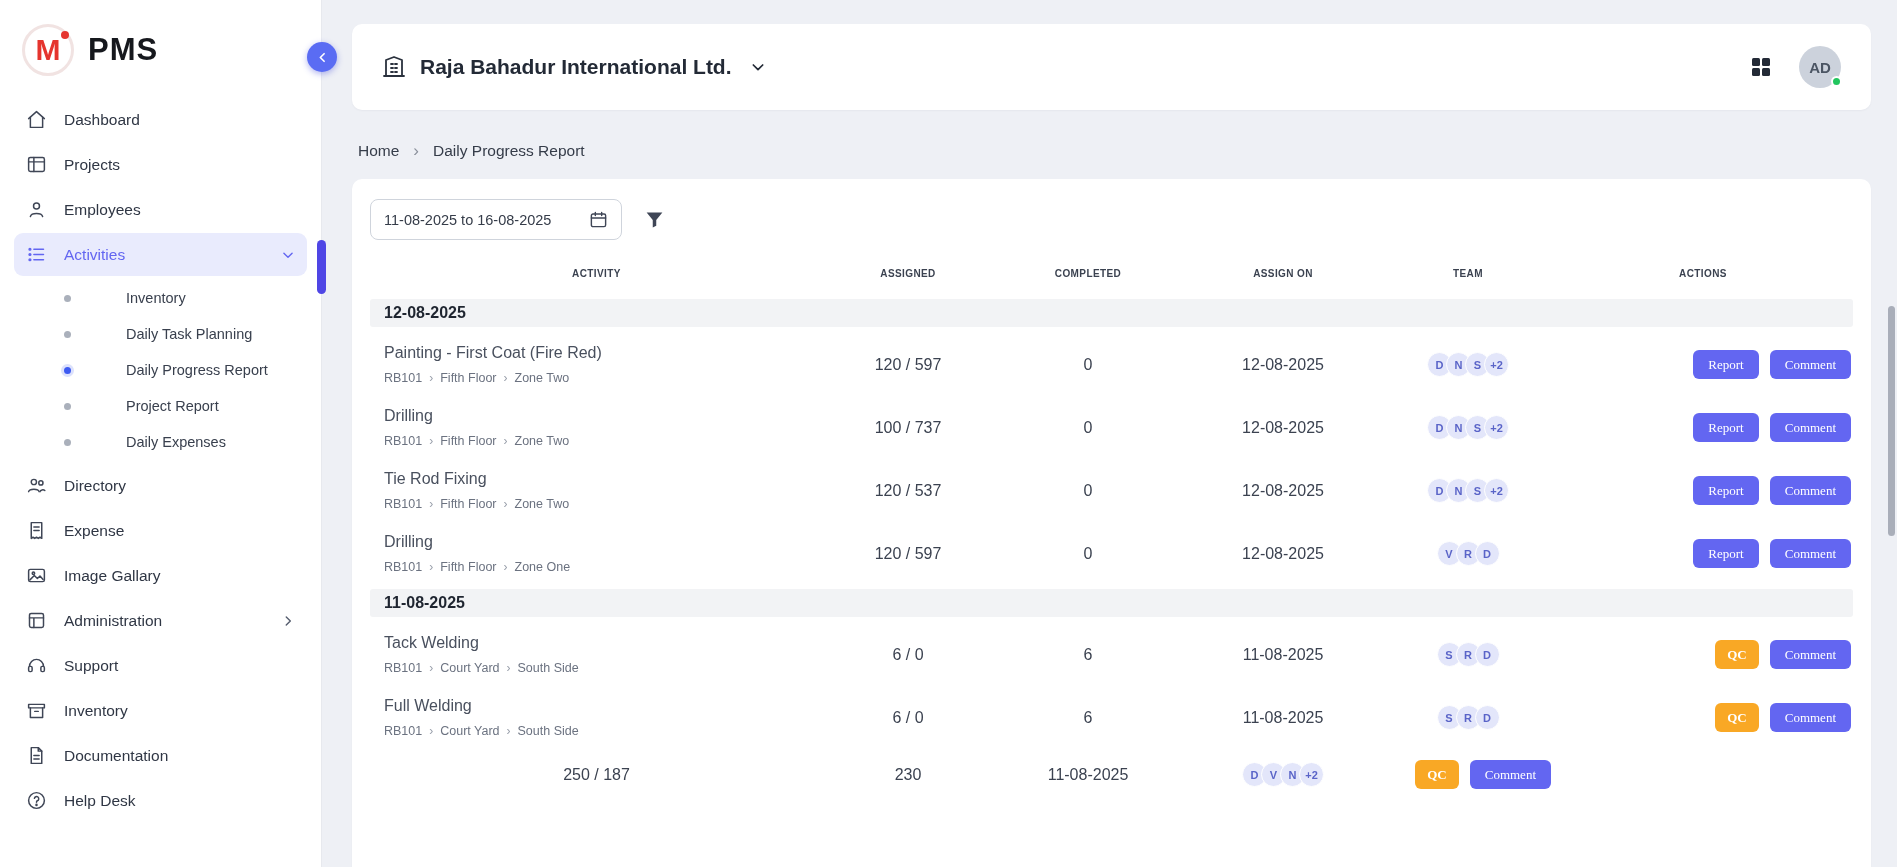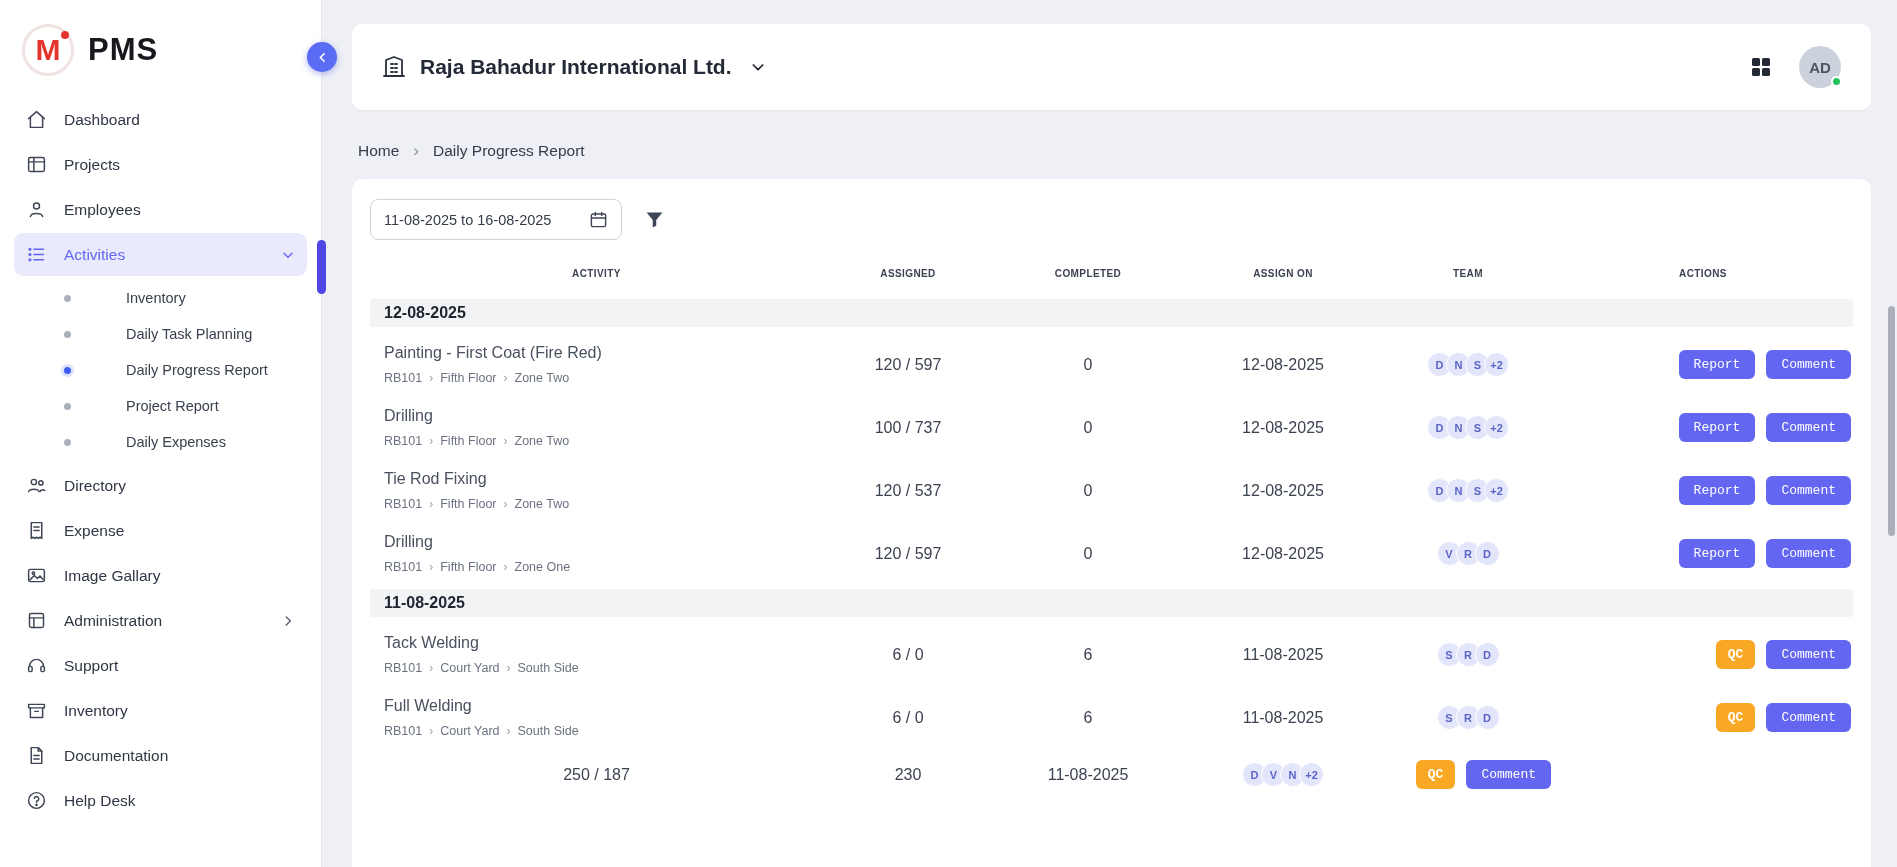--- a/index.html
+++ b/index.html
@@ -124,21 +124,21 @@
   .cell-num{text-align:center;font-size:16px;color:#3b4250;}
   .team-cell{display:flex;justify-content:center;align-items:center;}
   .t-av{
     width:25px;height:25px;border-radius:50%;background:#e3e6fa;color:#5a64c8;
     font-size:11px;font-weight:700;display:flex;align-items:center;justify-content:center;
     border:1.5px solid #fff;margin-left:-6px;
   }
   .t-av:first-child{margin-left:0;}
   .actions-cell{display:flex;justify-content:flex-end;gap:11px;padding-right:2px;}
   .btn{
-    border:none;border-radius:6px;color:#fff;font-family:Liberation Mono, monospace;
+    border:none;border-radius:6px;color:#fff;font-family:Liberation Serif, serif;
     font-size:13px;font-weight:500;padding:8px 15px;cursor:pointer;line-height:1;
   }
   .btn-report,.btn-comment{background:var(--primary);}
   .btn-qc{background:var(--qc);padding:8px 12px;font-weight:700;}
 
   .scroll-thumb{
     position:absolute;right:2px;top:306px;width:7px;height:230px;border-radius:4px;
     background:#a9aeb9;cursor:pointer;
   }
 </style>

